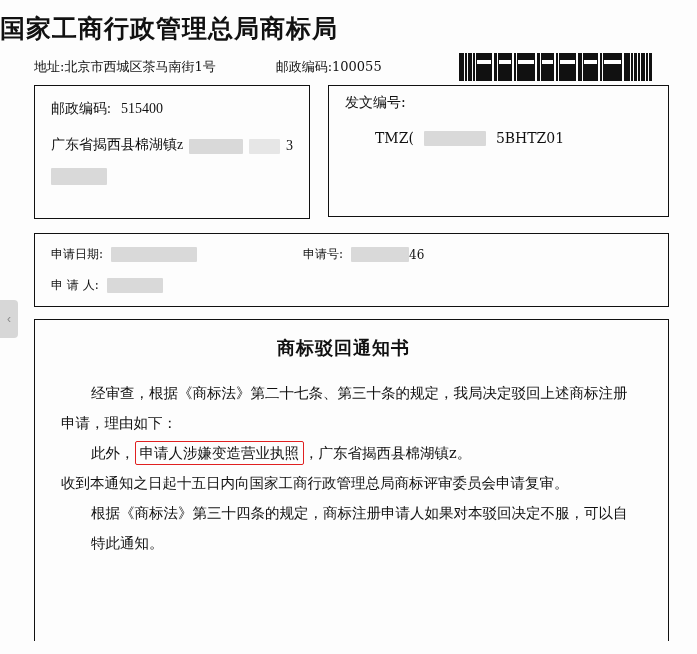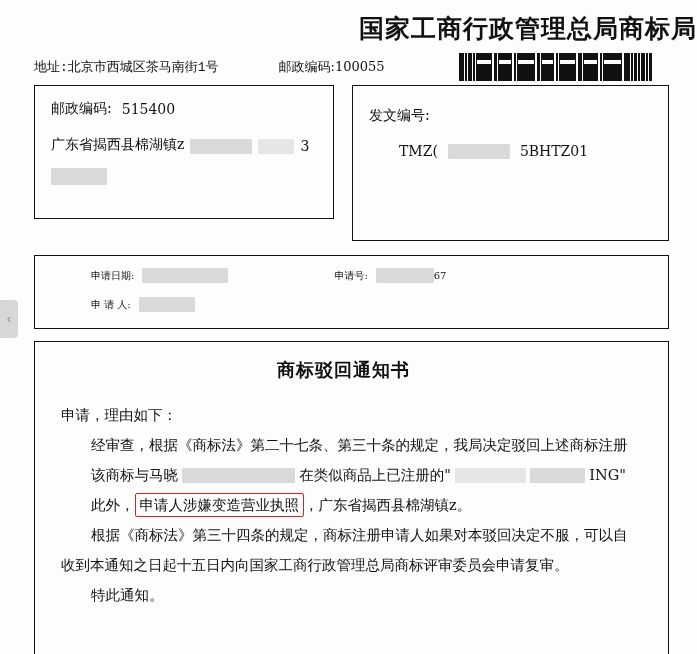--- a/index.html
+++ b/index.html
@@ -16,39 +16,38 @@
     position: relative;
   }
   .page {
     position: relative;
     width: 697px;
     height: 654px;
     background: #fdfdfd;
     box-sizing: border-box;
   }
   .doc-title {
-    text-align: right;
+    text-align: left;
     font-size: 25px;
     font-weight: bold;
     letter-spacing: 1px;
     padding-top: 12px;
     padding-bottom: 6px;
     font-family: "DejaVu Serif", "Liberation Serif", serif;
   }
   .addr-row {
     display: flex;
     align-items: center;
     padding: 0 28px 0 34px;
     font-size: 13px;
     height: 32px;
     position: relative;
   }
   .addr-left {
     white-space: nowrap;
-    font-family: Liberation Mono, monospace;
   }
   .addr-mid {
     margin-left: 60px;
     white-space: nowrap;
   }
   .barcode {
     position: absolute;
     right: 28px;
     top: 2px;
     height: 28px;
@@ -79,29 +78,30 @@
     display: flex;
     padding: 0 28px 0 34px;
     gap: 18px;
     margin-top: 2px;
   }
   .box {
     border: 1px solid #111;
     box-sizing: border-box;
   }
   .box-left {
-    width: 300px;
+    width: 276px;
     height: 134px;
     padding: 14px 16px 0 16px;
     position: relative;
+    font-family: Liberation Serif, serif;
   }
   .box-right {
     flex: 1;
-    height: 156px;
-    padding: 21px 16px 0 16px;
+    height: 132px;
+    padding: 8px 16px 0 16px;
     position: relative;
   }
   .field-line {
     font-size: 14px;
     margin-bottom: 18px;
     display: flex;
     align-items: center;
     white-space: nowrap;
   }
   .field-label {
@@ -129,24 +129,23 @@
   .mid-box {
     margin: 14px 28px 0 34px;
     border: 1px solid #111;
     height: 74px;
     box-sizing: border-box;
     padding: 12px 16px 0 16px;
   }
   .mid-row {
     display: flex;
     align-items: center;
-    font-size: 10px;
+    font-size: 12px;
     margin-bottom: 14px;
     white-space: nowrap;
-    margin-left: 40px;
   }
   .mid-row .sep {
     width: 106px;
   }
 
   .body-box {
     margin: 12px 28px 0 34px;
     border: 1px solid #111;
     border-bottom: none;
     height: 322px;
@@ -273,51 +272,43 @@
 
   </div>
 
   <div class="mid-box">
     <div class="mid-row">
       <span>申请日期:</span>
       <span class="redact" style="width:86px;height:15px;margin-left:8px;"></span>
       <span class="sep"></span>
       <span>申请号:</span>
       <span class="redact" style="width:58px;height:15px;margin-left:8px;"></span>
-      <span>67</span>
+      <span>46</span>
     </div>
     <div class="mid-row">
       <span>申 请 人:</span>
       <span class="redact" style="width:56px;height:15px;margin-left:8px;"></span>
     </div>
   </div>
 
   <div class="body-box">
     <div class="body-title">商标驳回通知书</div>
 
+    <div class="p indent">经审查，根据《商标法》第二十七条、第三十条的规定，我局决定驳回上述商标注册</div>
     <div class="p">申请，理由如下：</div>
-    <div class="p indent">经审查，根据《商标法》第二十七条、第三十条的规定，我局决定驳回上述商标注册</div>
-
-    <div class="inline-redact-row" style="text-indent:0;padding-left:30px;">
-      <span>该商标与马晓</span>
-      <span class="redact" style="width:118px;height:15px;margin:0 4px;"></span>
-      <span>在类似商品上已注册的"</span>
-      <span class="redact light" style="width:74px;height:15px;margin:0 4px;"></span>
-      <span class="redact" style="width:58px;height:15px;margin-right:4px;"></span>
-      <span>ING"</span>
-    </div>
+
 
     <div class="inline-redact-row" style="padding-left:30px;text-align:center;">
       <span>此外，</span>
       <span class="highlight-box">申请人涉嫌变造营业执照</span>
       <span>，广东省揭西县棉湖镇z。</span>
     </div>
 
+    <div class="p">收到本通知之日起十五日内向国家工商行政管理总局商标评审委员会申请复审。</div>
     <div class="p indent">根据《商标法》第三十四条的规定，商标注册申请人如果对本驳回决定不服，可以自</div>
-    <div class="p">收到本通知之日起十五日内向国家工商行政管理总局商标评审委员会申请复审。</div>
 
     <div class="p indent">特此通知。</div>
   </div>
 
   <div class="side-handle">
     <span>‹</span>
   </div>
 
 </div>
 

